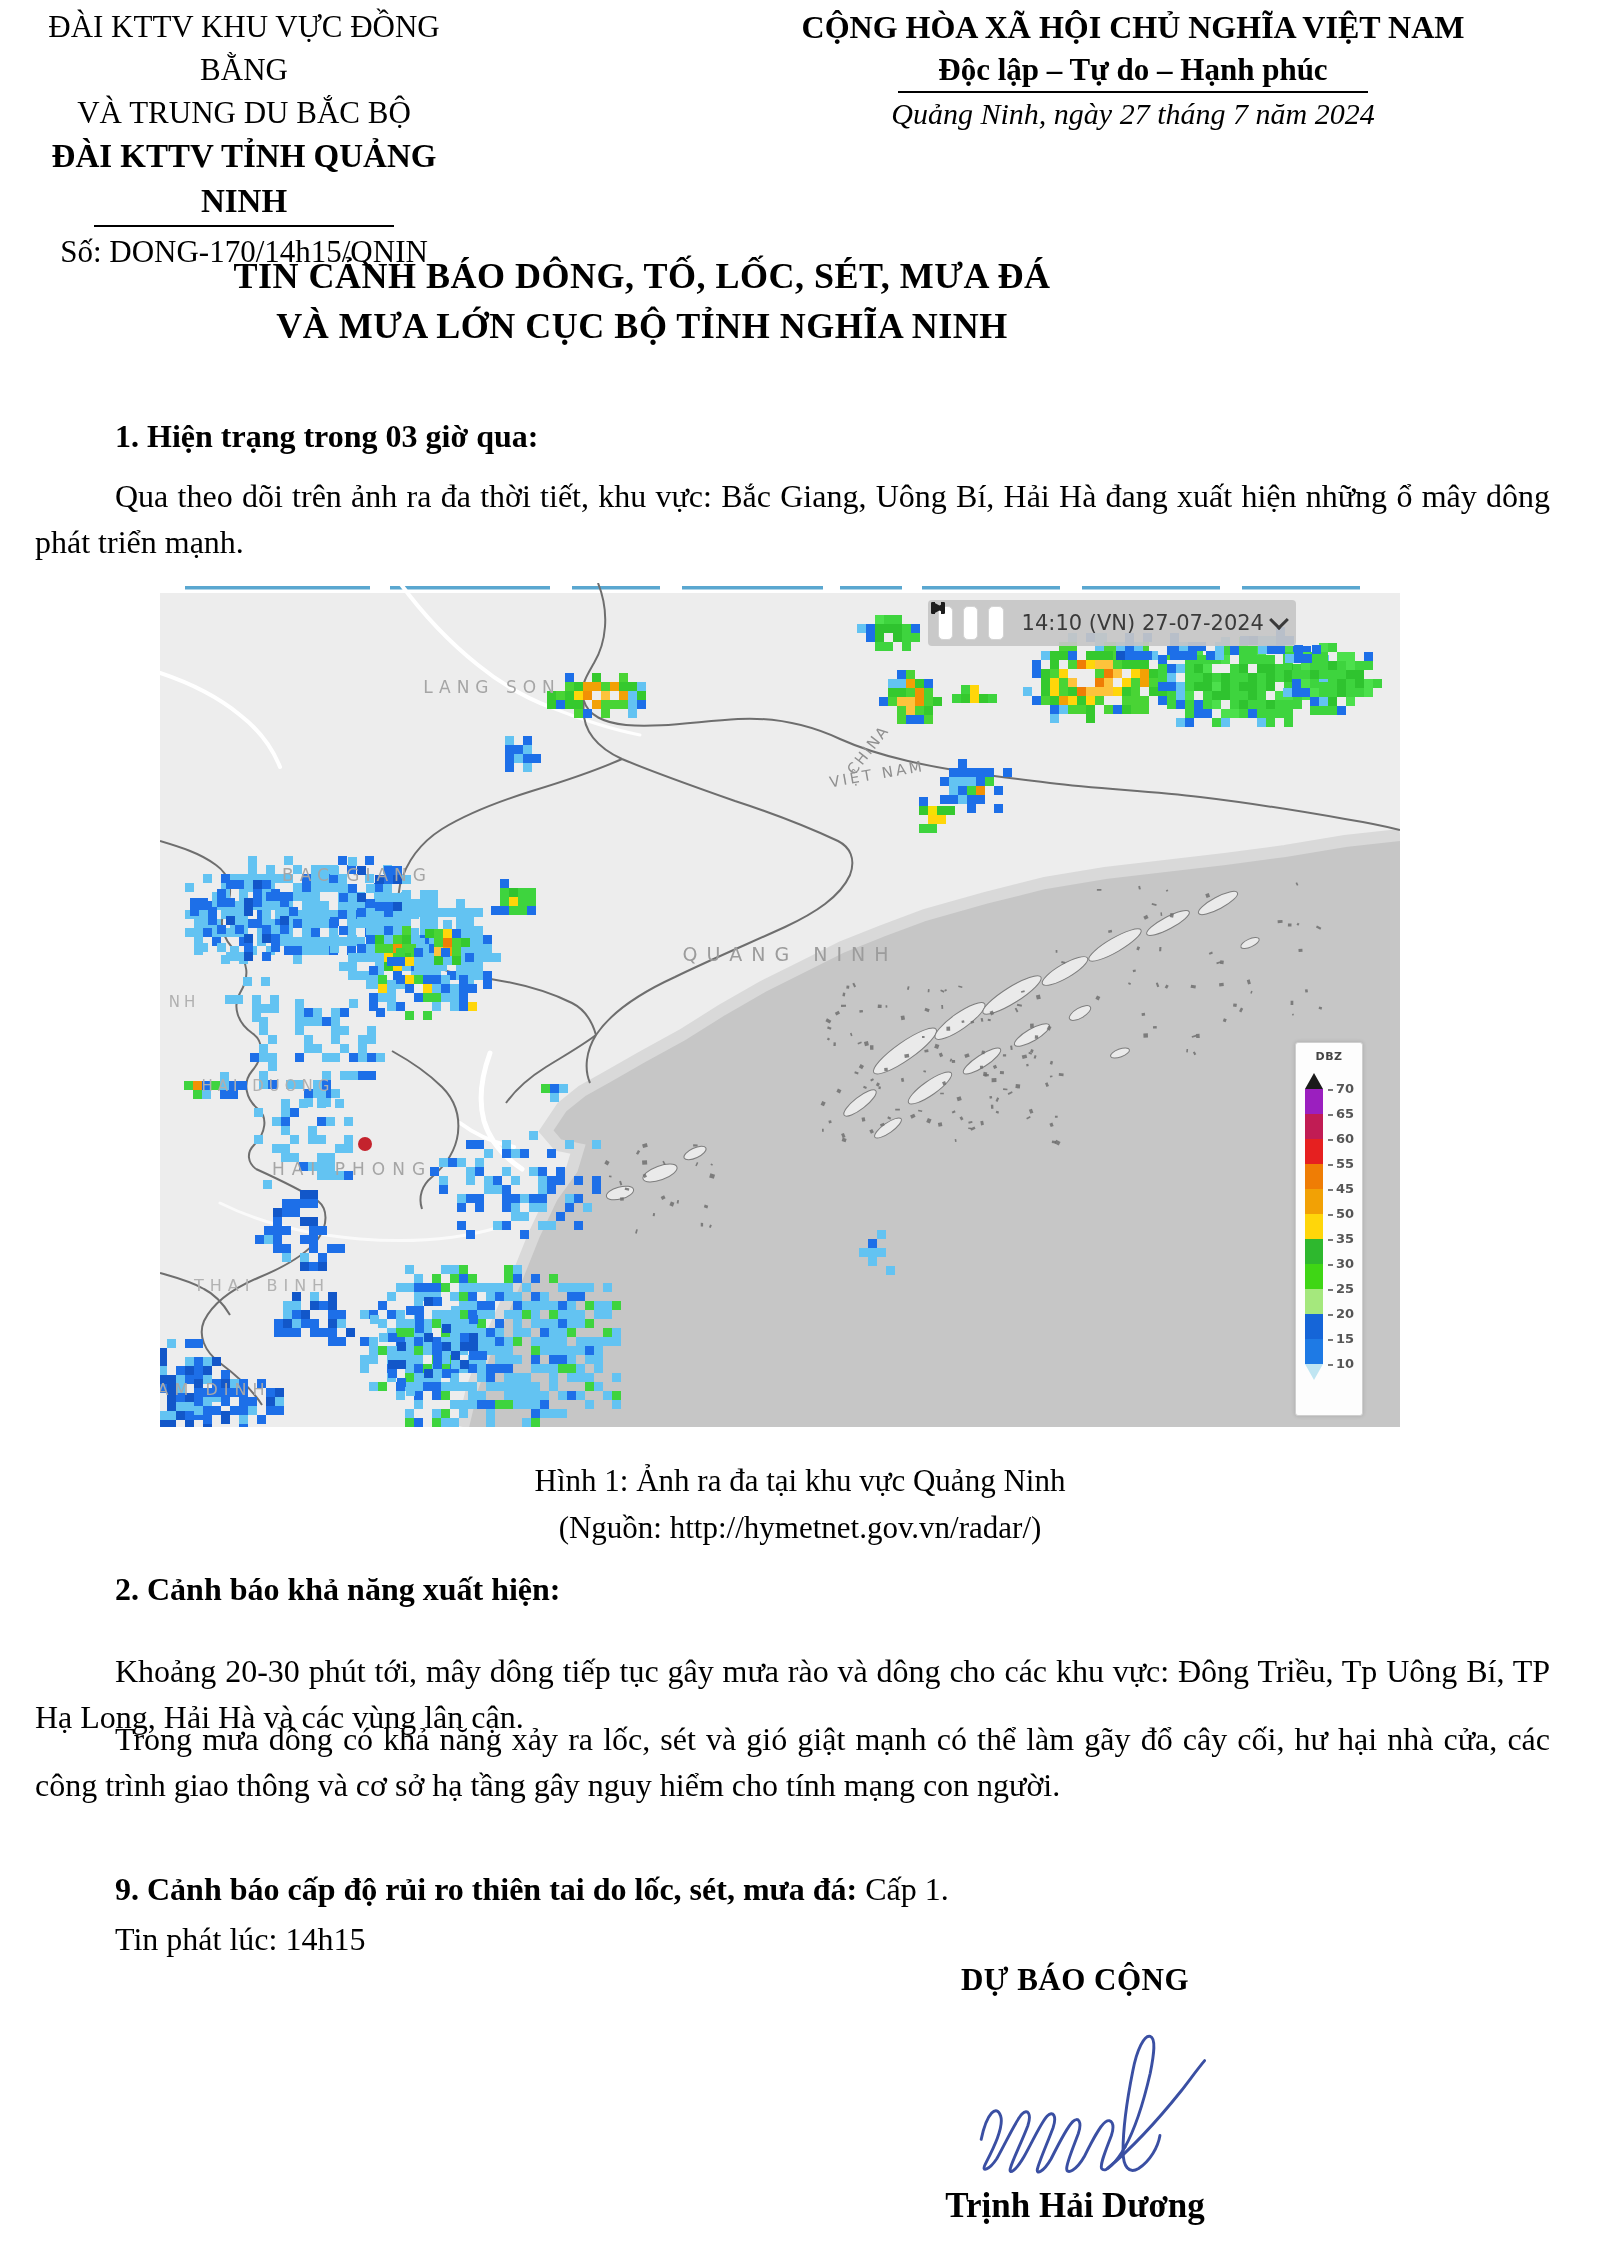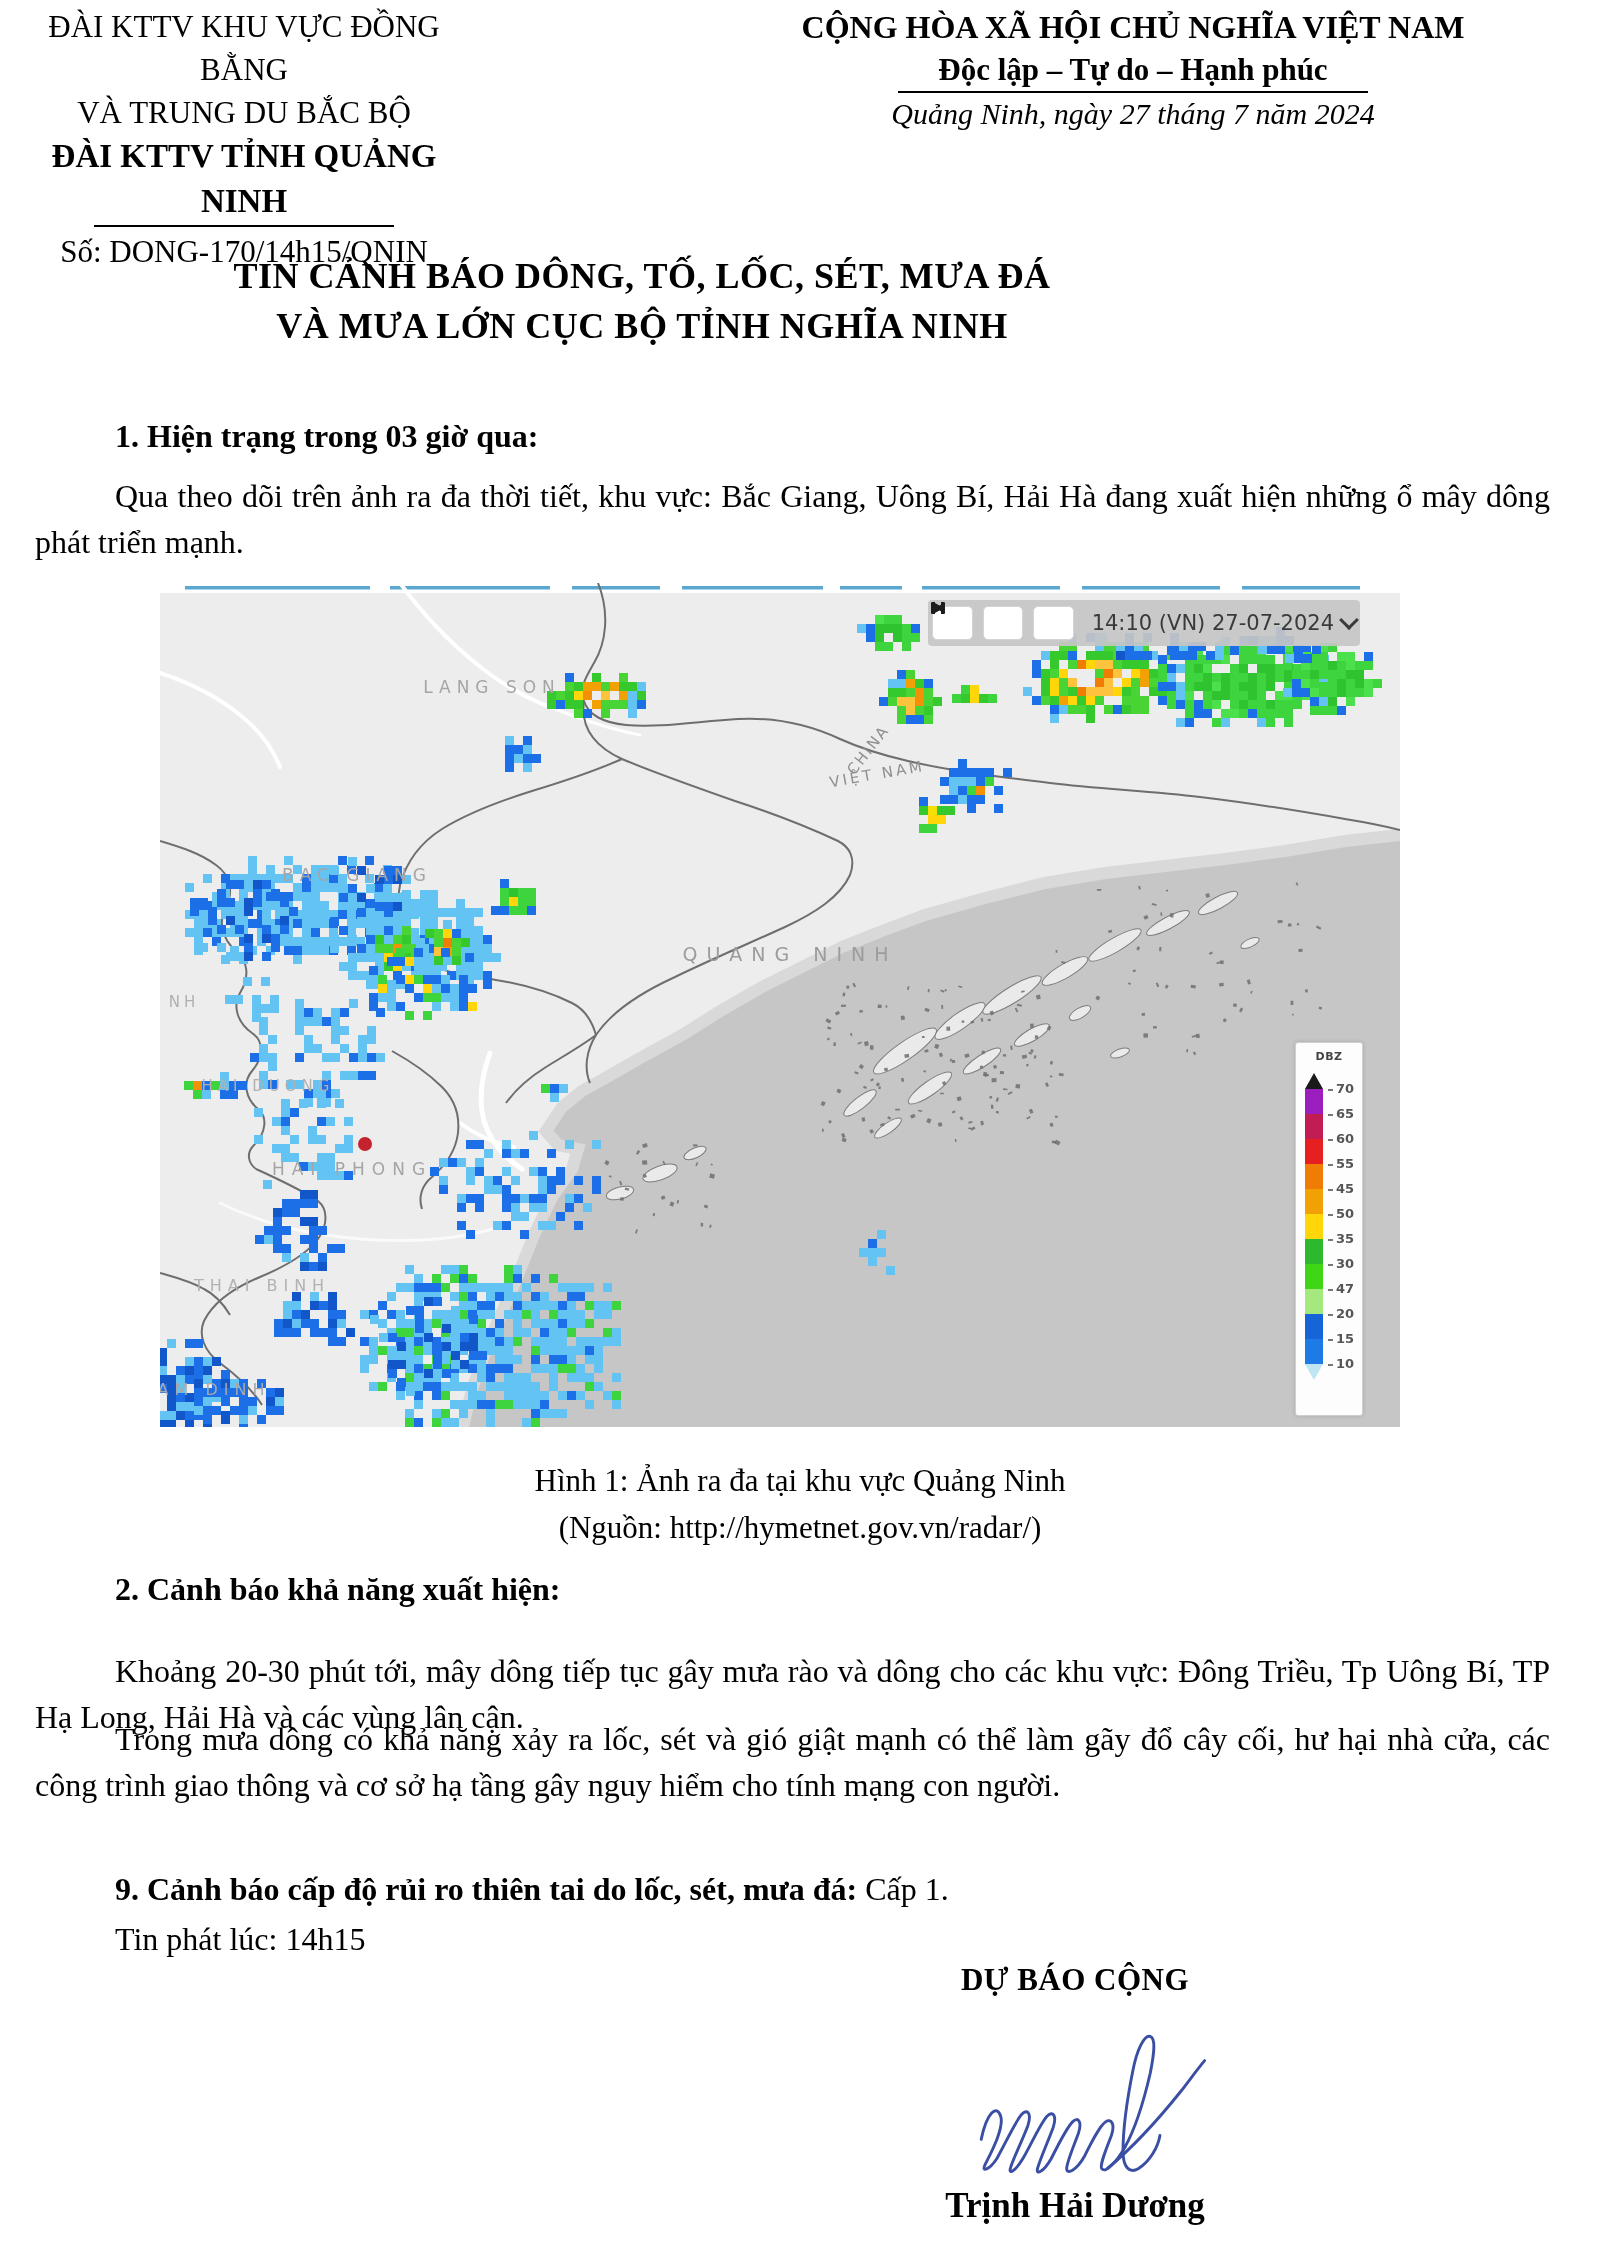--- a/index.html
+++ b/index.html
@@ -26,23 +26,23 @@
   .h-sec{font-weight:bold;padding-left:80px;}
   .para{text-align:justify;text-indent:80px;}
   .caption{left:0;width:1600px;text-align:center;font-size:31px;line-height:1.5;}
   .issued{padding-left:80px;}
   .sigblock{left:780px;width:590px;text-align:center;}
   .role{font-weight:bold;font-size:31px;letter-spacing:0.5px;}
   .signame{font-weight:bold;font-size:35px;}
   
   .map-wrap{left:160px;top:583px;width:1240px;height:844px;overflow:hidden;background:#ededed;}
   .map-wrap svg{position:absolute;left:0;top:0;}
-  .toolbar{position:absolute;left:768px;top:17px;height:46px;width:432px;
+  .toolbar{position:absolute;left:768px;top:17px;height:46px;width:368px;
     background:rgba(197,197,197,0.92);border-radius:4px;display:flex;align-items:center;
-    gap:10px;padding:0 4px;box-sizing:border-box;font-family:"DejaVu Sans",sans-serif;}
+    gap:10px;padding:0 10px;box-sizing:border-box;font-family:"DejaVu Sans",sans-serif;}
   .tb-btn{width:58px;height:34px;background:#ffffff;border:1px solid #d4d4d4;border-radius:5px;
     display:flex;align-items:center;justify-content:center;cursor:pointer;padding:0;}
   .tb-btn svg{display:block;}
   .tb-time{display:flex;align-items:center;gap:8px;color:#3a3a3a;font-size:21px;
     margin-left:8px;white-space:nowrap;cursor:pointer;}
   .chev{width:11px;height:11px;border-right:3px solid #3a3a3a;border-bottom:3px solid #3a3a3a;
     transform:rotate(45deg);margin-top:-6px;}
   .legend{position:absolute;left:1135px;top:459px;width:68px;height:374px;background:#fdfdfd;
     border:1px solid #cfcfcf;border-radius:3px;box-shadow:0 0 4px rgba(0,0,0,0.15);
     font-family:"DejaVu Sans",sans-serif;box-sizing:border-box;}
@@ -1946,21 +1946,21 @@
       </div>
     <div>
         <div class="lg-tick" style="top: 38px;">70</div>
         <div class="lg-tick" style="top: 63px;">65</div>
         <div class="lg-tick" style="top: 88px;">60</div>
         <div class="lg-tick" style="top: 113px;">55</div>
         <div class="lg-tick" style="top: 138px;">45</div>
         <div class="lg-tick" style="top: 163px;">50</div>
         <div class="lg-tick" style="top: 188px;">35</div>
         <div class="lg-tick" style="top: 213px;">30</div>
-        <div class="lg-tick" style="top: 238px;">47</div>
+        <div class="lg-tick" style="top: 238px;">25</div>
         <div class="lg-tick" style="top: 263px;">20</div>
         <div class="lg-tick" style="top: 288px;">15</div>
         <div class="lg-tick" style="top: 313px;">10</div>
       </div>
   </div>
 </div>
 
 <div class="abs caption" style="top:1458px;">
   <div>Hình 1: Ảnh ra đa tại khu vực Quảng Ninh</div>
   <div>(Nguồn: http://hymetnet.gov.vn/radar/)</div>

